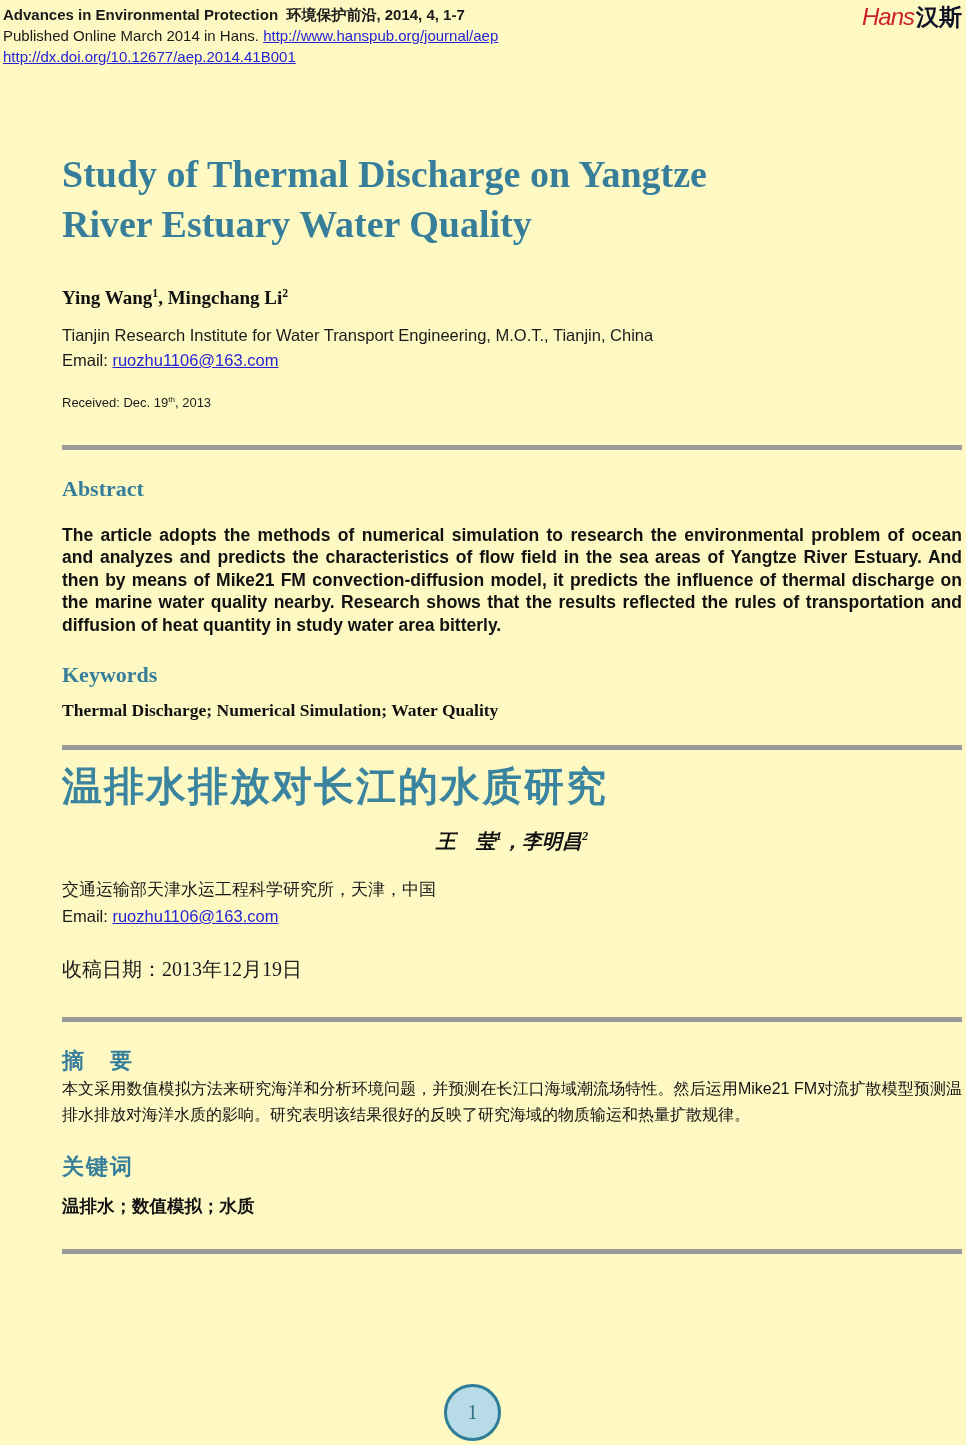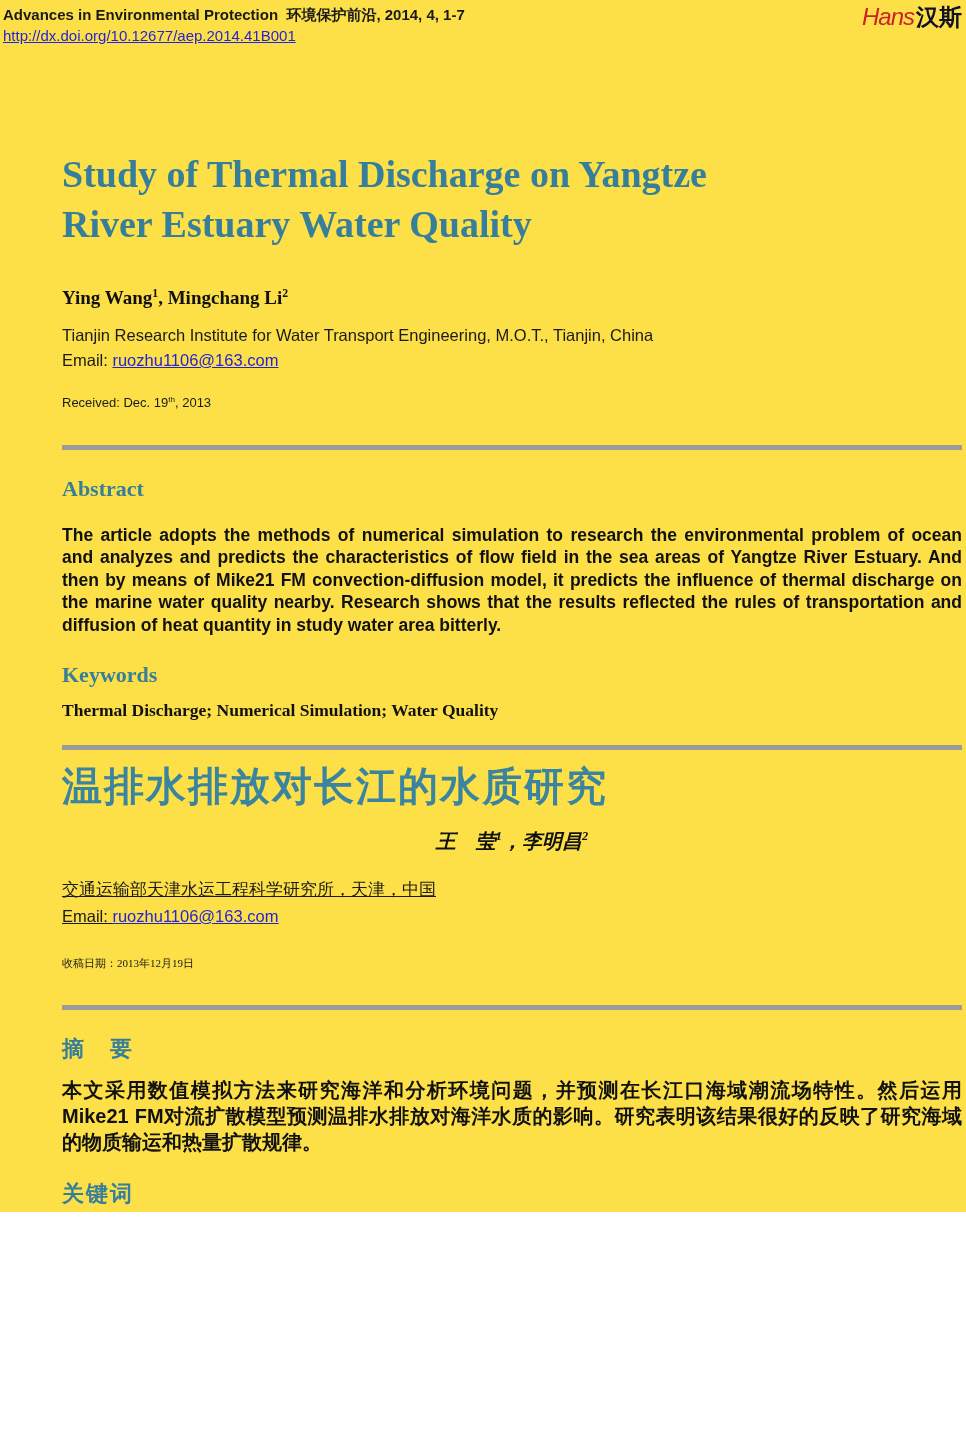--- a/index.html
+++ b/index.html
@@ -1,21 +1,21 @@
 <!DOCTYPE html>
 <html><head>
 <meta charset="utf-8">
 <style>
   * { margin: 0; padding: 0; box-sizing: border-box; }
   html, body { background: #ffffff; }
   .page {
     position: relative;
     width: 966px;
-    height: 1212px;
-    background: #fde047;
+    height: 1445px;
+    background: #fef9c3;
     overflow: hidden;
     font-family: "Liberation Sans", sans-serif;
     color: #1a1a1a;
   }
 
   
   .hdr {
     position: absolute;
     top: 4px; left: 3px; right: 120px;
     font-size: 15px;
@@ -137,43 +137,41 @@
     font-size: 20px;
     color: #111;
     text-align: center;
   }
   .cn-affil {
     margin-top: 22px;
     font-family: "Liberation Serif", serif;
     font-size: 17px;
     line-height: 26px;
     color: #1a1a1a;
-    text-decoration: underline;
   }
   .cn-received {
     margin-top: 26px;
     font-family: "Liberation Serif", serif;
-    font-size: 11px;
+    font-size: 20px;
     color: #1a1a1a;
   }
   .rule3 { margin-top: 34px; }
 
   .sec-head-cn {
     margin-top: 24px;
     font-family: "Liberation Sans", sans-serif;
     font-weight: bold;
     font-size: 22px;
     color: #377e9b;
     letter-spacing: 2px;
   }
   .cn-abstract-text {
-    margin-top: 13px;
-    font-family: "Liberation Sans", sans-serif;
-    font-weight: bold;
-    font-size: 20px;
+    font-family: "Liberation Sans", sans-serif;
+    font-weight: normal;
+    font-size: 16px;
     line-height: 26px;
     text-align: justify;
     color: #111;
   }
   .cn-keywords-text {
     margin-top: 12px;
     font-family: "Liberation Sans", sans-serif;
     font-weight: bold;
     font-size: 17.5px;
     color: #111;
@@ -199,20 +197,23 @@
 </head>
 <body>
 
 <div class="page">
 
   <div class="hdr">
     <div class="hdr-line1">
       <span>Advances in Environmental Protection</span><span>&nbsp;&nbsp;</span><span>环境保护前沿, 2014, 4, 1-7</span>
     </div>
     <div>
+      <span>Published Online March 2014 in Hans. </span><a class="link">http://www.hanspub.org/journal/aep</a>
+    </div>
+    <div>
       <a class="link">http://dx.doi.org/10.12677/aep.2014.41B001</a>
     </div>
   </div>
 
   <div class="logo">
     <span class="logo-latin">Hans</span><span class="logo-cn">汉斯</span>
   </div>
 
   <div class="content">
 

